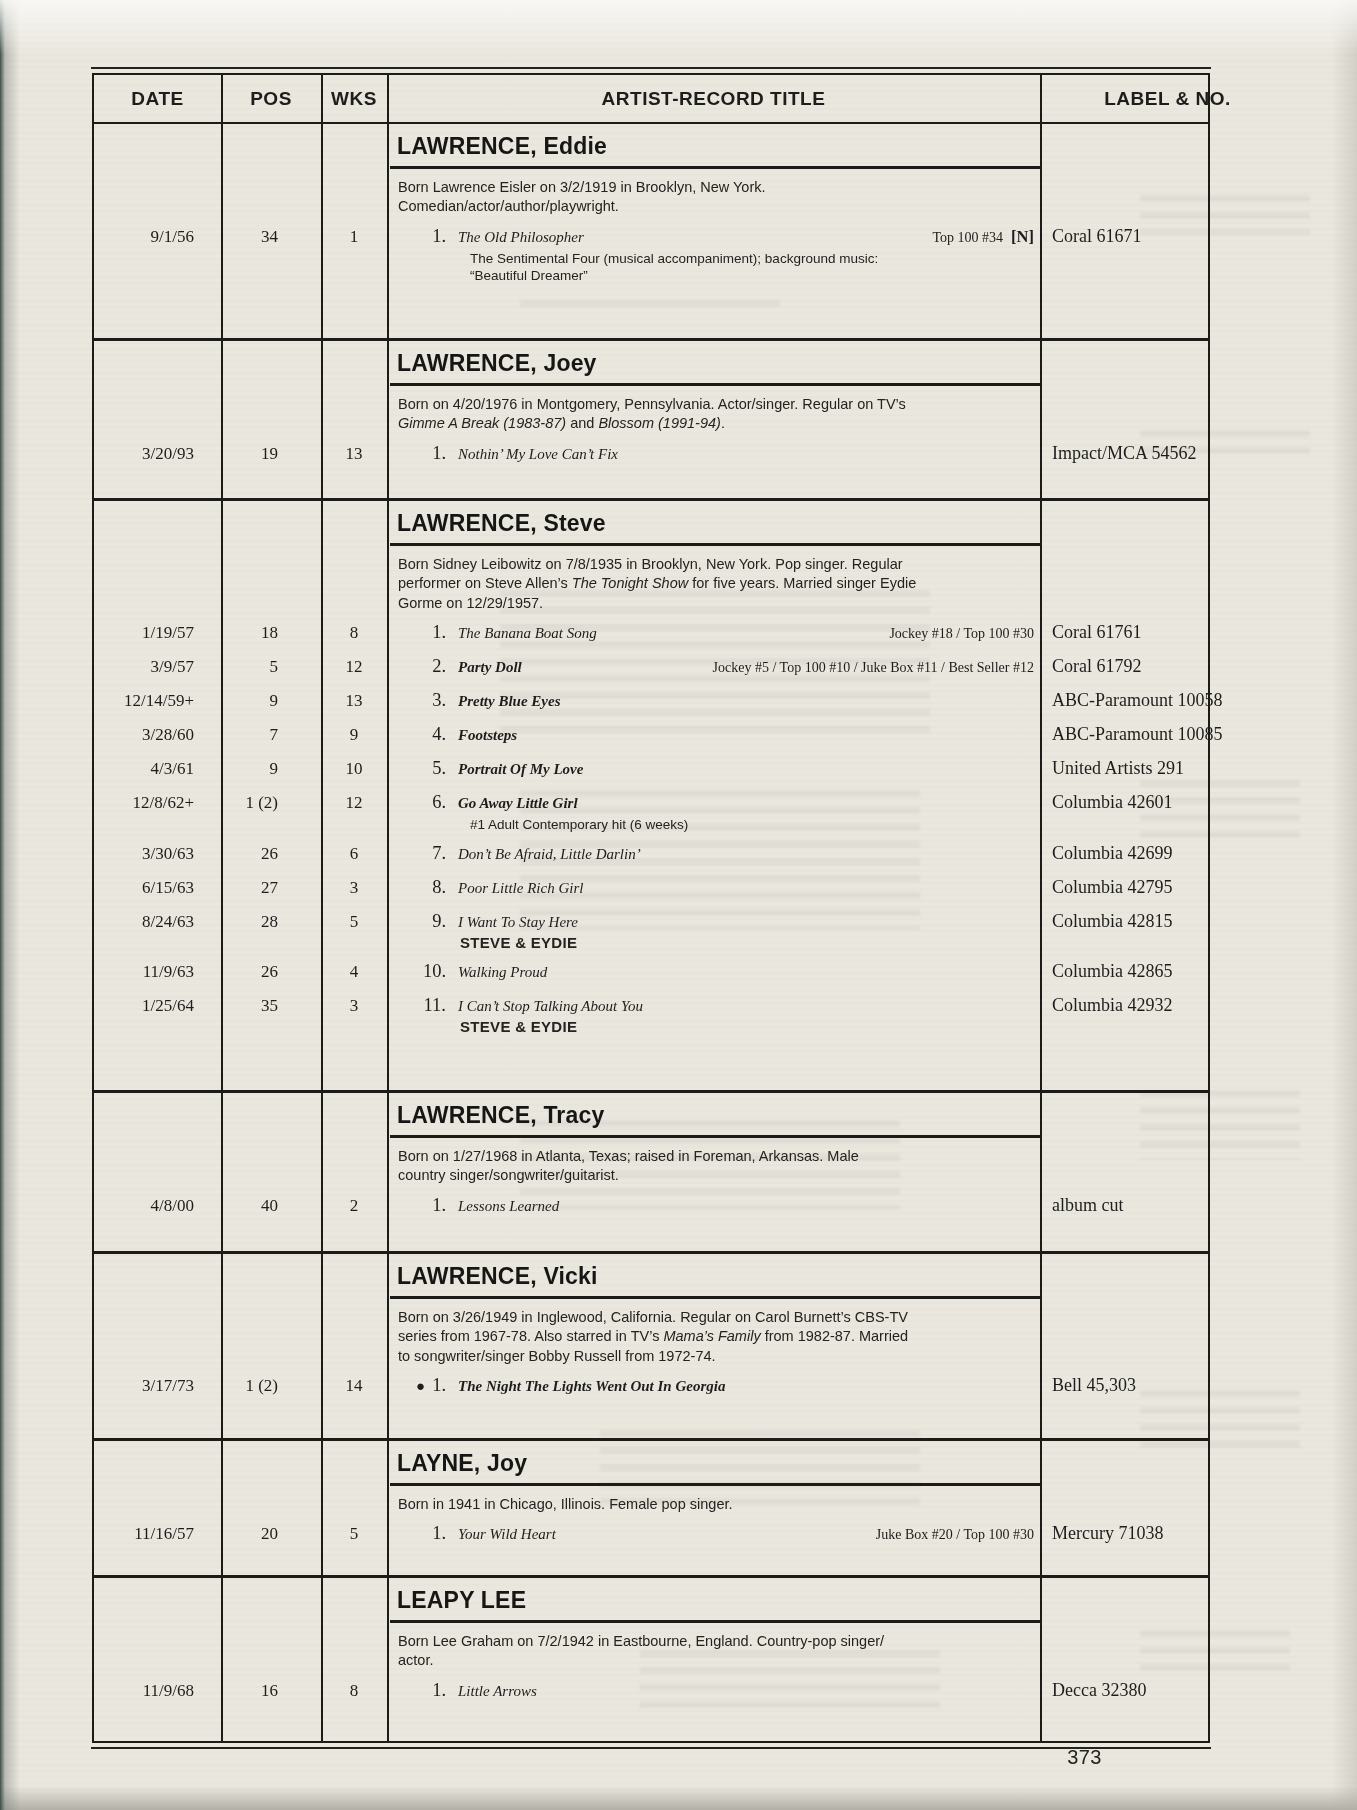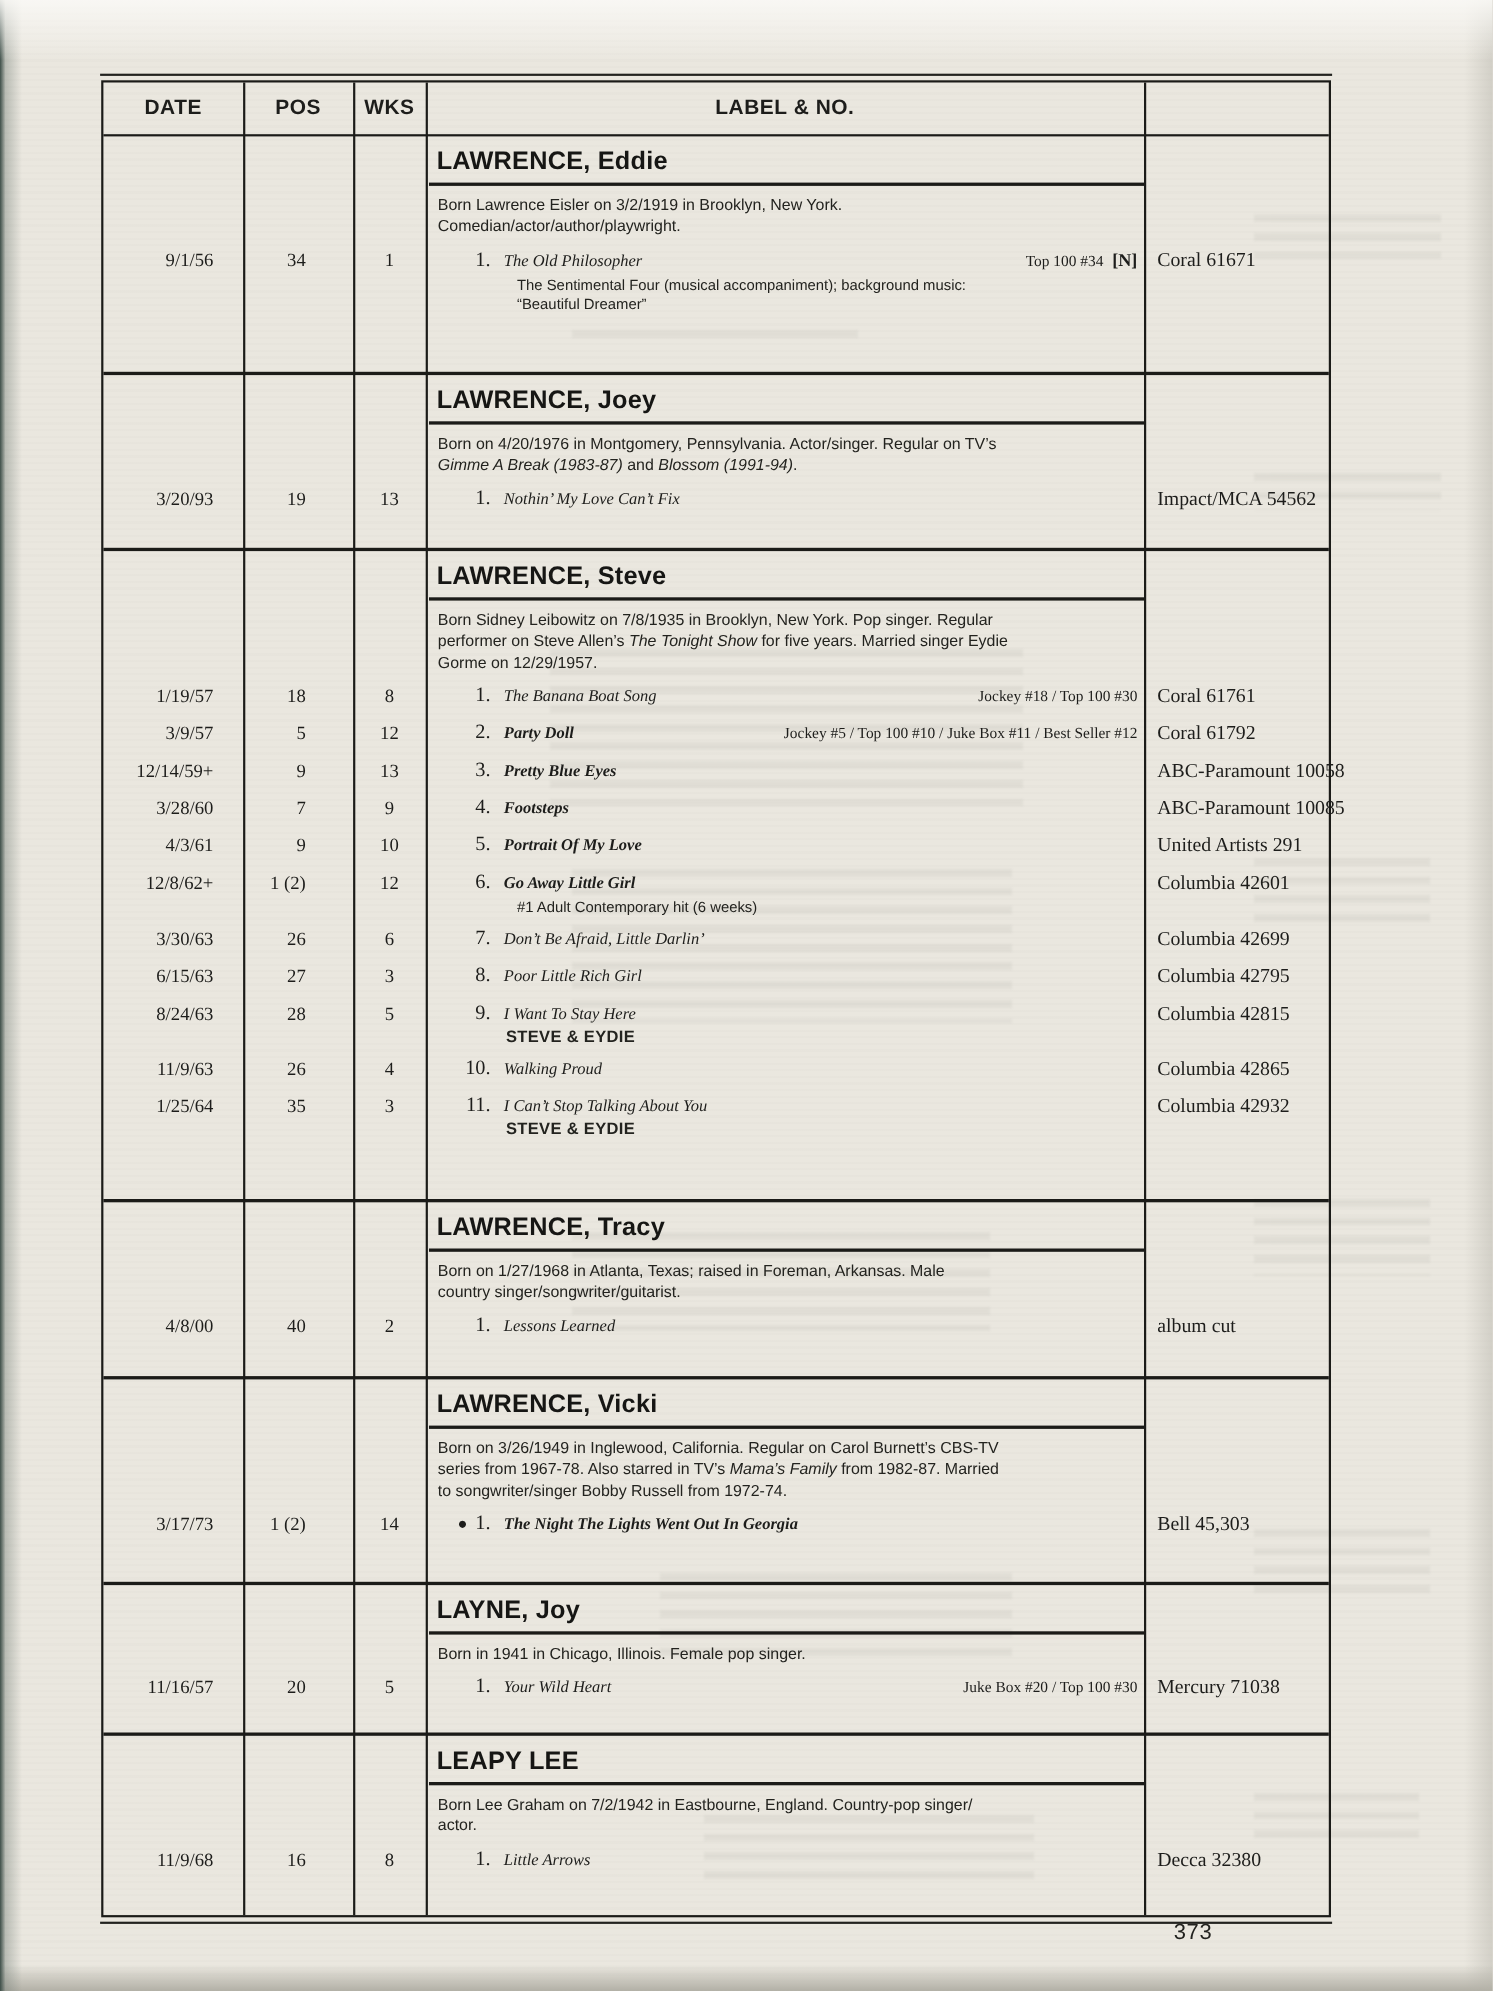--- a/index.html
+++ b/index.html
@@ -100,20 +100,21 @@
   <div class="table">
     <div class="vline vl-1"></div>
     <div class="vline vl-2"></div>
     <div class="vline vl-3"></div>
     <div class="vline vl-4"></div>
 
     <div class="thead">
       <div>DATE</div>
       <div>POS</div>
       <div>WKS</div>
+      <div>ARTIST-RECORD TITLE</div>
       <div>LABEL &amp; NO.</div>
     </div>
 
     <div id="sections">
   <section class="artist-section">
     <h2 class="artist-name">LAWRENCE, Eddie</h2>
     <div class="artist-rule"></div>
     <p class="bio"><span>Born Lawrence Eisler on 3/2/1919 in Brooklyn, New York.</span><br><span>Comedian/actor/author/playwright.</span></p>
     <div>
   <div class="entry">

